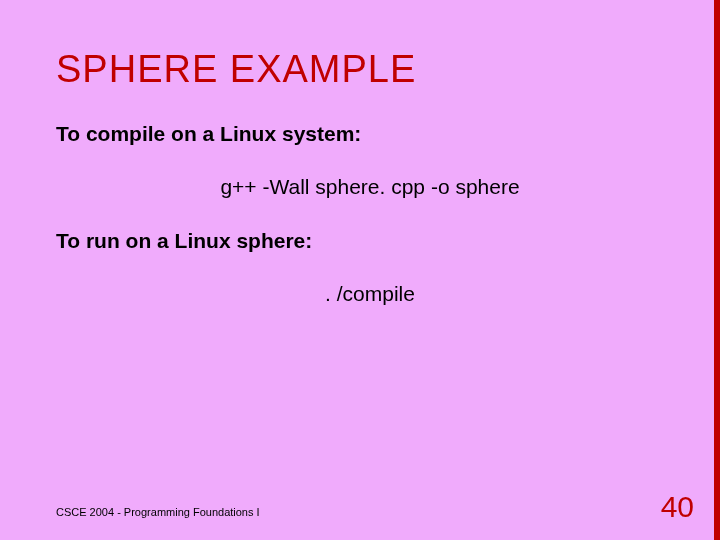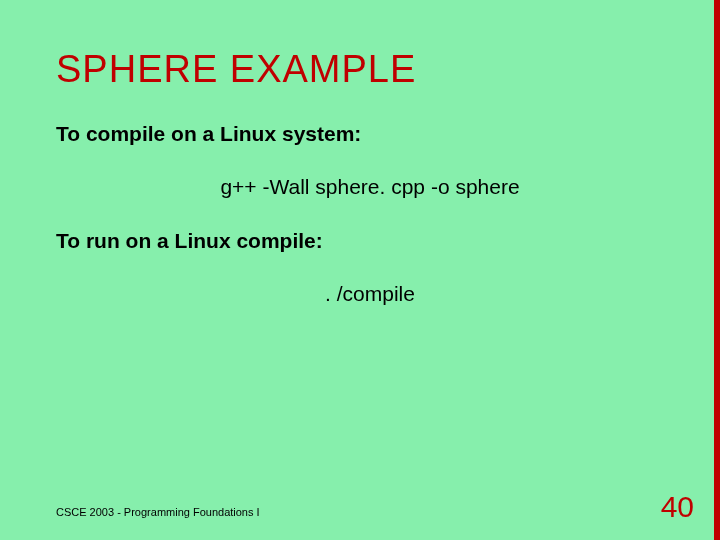--- a/index.html
+++ b/index.html
@@ -1,21 +1,21 @@
 <!DOCTYPE html>
 <html><head>
 <meta charset="utf-8">
 <style>
   * { margin: 0; padding: 0; box-sizing: border-box; }
   html, body { width: 720px; height: 540px; background: #fff; font-family: Arial, Helvetica, sans-serif; }
   .slide {
     position: relative;
     width: 720px;
     height: 540px;
-    background: #86efac;
+    background: #f0abfc;
     padding: 48px 56px 36px 56px;
   }
   .accent-bar {
     position: absolute;
     top: 0;
     right: 0;
     width: 6px;
     height: 100%;
     background: #c00000;
   }
@@ -56,19 +56,19 @@
 <body>
 
 <div class="slide">
   <div class="accent-bar"></div>
 
   <h1 class="title">SPHERE EXAMPLE</h1>
 
   <div class="body-text">
     <p class="bold">To compile on a Linux system:</p>
     <p class="indent">g++ -Wall sphere. cpp -o sphere</p>
-    <p class="bold">To run on a Linux compile:</p>
+    <p class="bold">To run on a Linux sphere:</p>
     <p class="indent">. /compile</p>
   </div>
 
-  <div class="footer">CSCE 2003 - Programming Foundations I</div>
+  <div class="footer">CSCE 2004 - Programming Foundations I</div>
   <div class="page-number">40</div>
 </div>
 
 </body></html>

